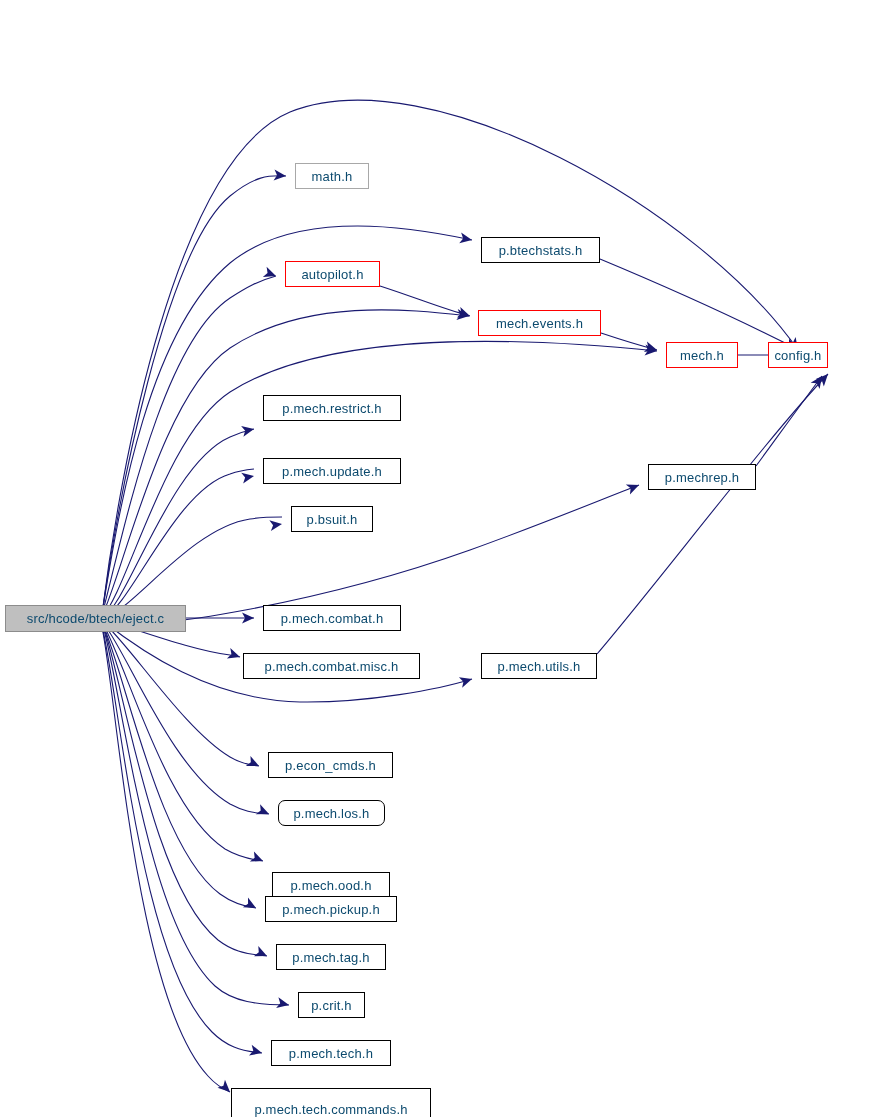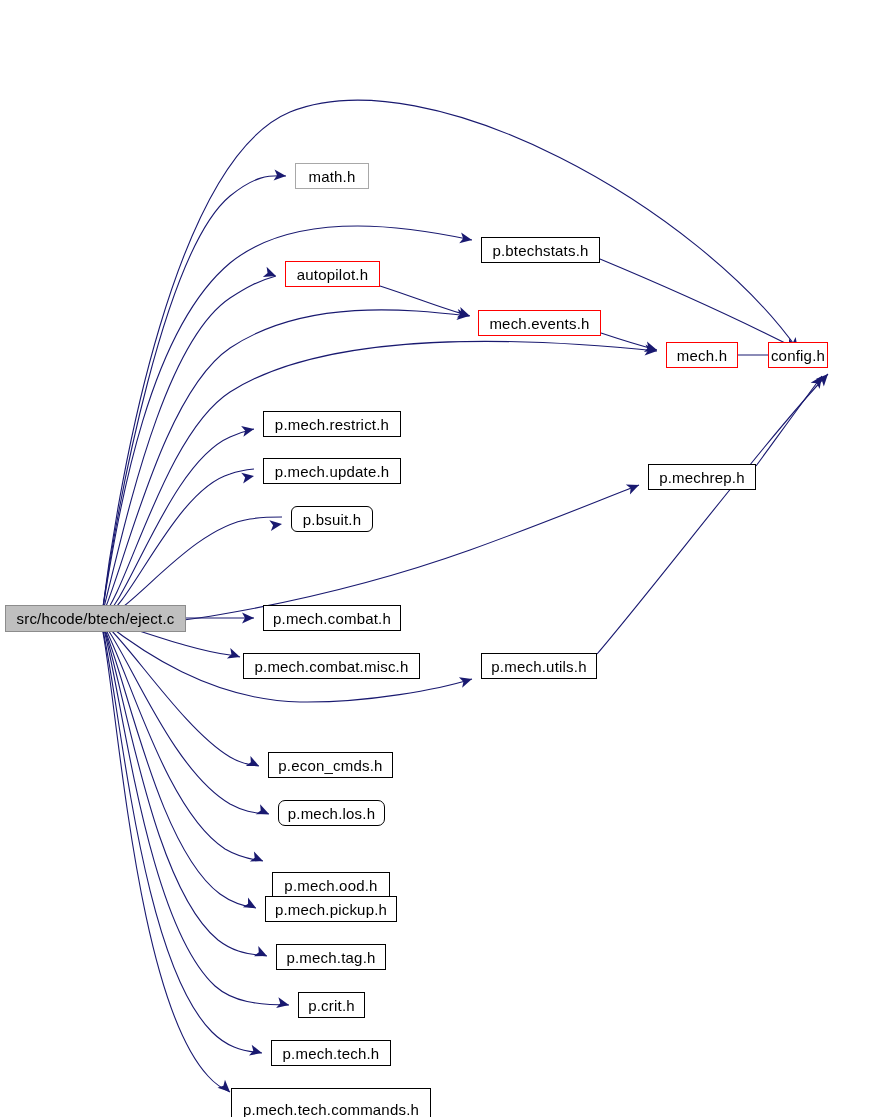--- a/index.html
+++ b/index.html
@@ -25,22 +25,22 @@
     height: 1117px;
   }
   .node {
     position: absolute;
     box-sizing: border-box;
     display: flex;
     align-items: center;
     justify-content: center;
     background: #ffffff;
     border: 1px solid #000000;
-    font-size: 15px;
-    color: #000000;
+    font-size: 13px;
+    color: #0c4a6e;
     letter-spacing: 0.2px;
     white-space: nowrap;
     line-height: 1;
   }
   .node.red {
     border-color: #ff0000;
   }
   .node.gray {
     border-color: #a8a8a8;
   }
@@ -185,30 +185,30 @@
       </div>
       <div class="node red" style="left: 478px; top: 310px; width: 123px; height: 26px;">
         <span class="lbl">mech.events.h</span>
       </div>
       <div class="node red" style="left: 666px; top: 342px; width: 72px; height: 26px;">
         <span class="lbl">mech.h</span>
       </div>
       <div class="node red" style="left: 768px; top: 342px; width: 60px; height: 26px;">
         <span class="lbl">config.h</span>
       </div>
-      <div class="node" style="left: 263px; top: 411px; width: 138px; height: 26px;">
+      <div class="node" style="left: 263px; top: 395px; width: 138px; height: 26px;">
         <span class="lbl">p.mech.restrict.h</span>
       </div>
       <div class="node" style="left: 263px; top: 458px; width: 138px; height: 26px;">
         <span class="lbl">p.mech.update.h</span>
       </div>
       <div class="node" style="left: 648px; top: 464px; width: 108px; height: 26px;">
         <span class="lbl">p.mechrep.h</span>
       </div>
-      <div class="node" style="left: 291px; top: 506px; width: 82px; height: 26px; border-radius: 6px;">
+      <div class="node" style="left: 291px; top: 506px; width: 82px; height: 26px;">
         <span class="lbl">p.bsuit.h</span>
       </div>
       <div class="node" style="left: 263px; top: 605px; width: 138px; height: 26px;">
         <span class="lbl">p.mech.combat.h</span>
       </div>
       <div class="node" style="left: 243px; top: 653px; width: 177px; height: 26px;">
         <span class="lbl">p.mech.combat.misc.h</span>
       </div>
       <div class="node" style="left: 481px; top: 653px; width: 116px; height: 26px;">
         <span class="lbl">p.mech.utils.h</span>

